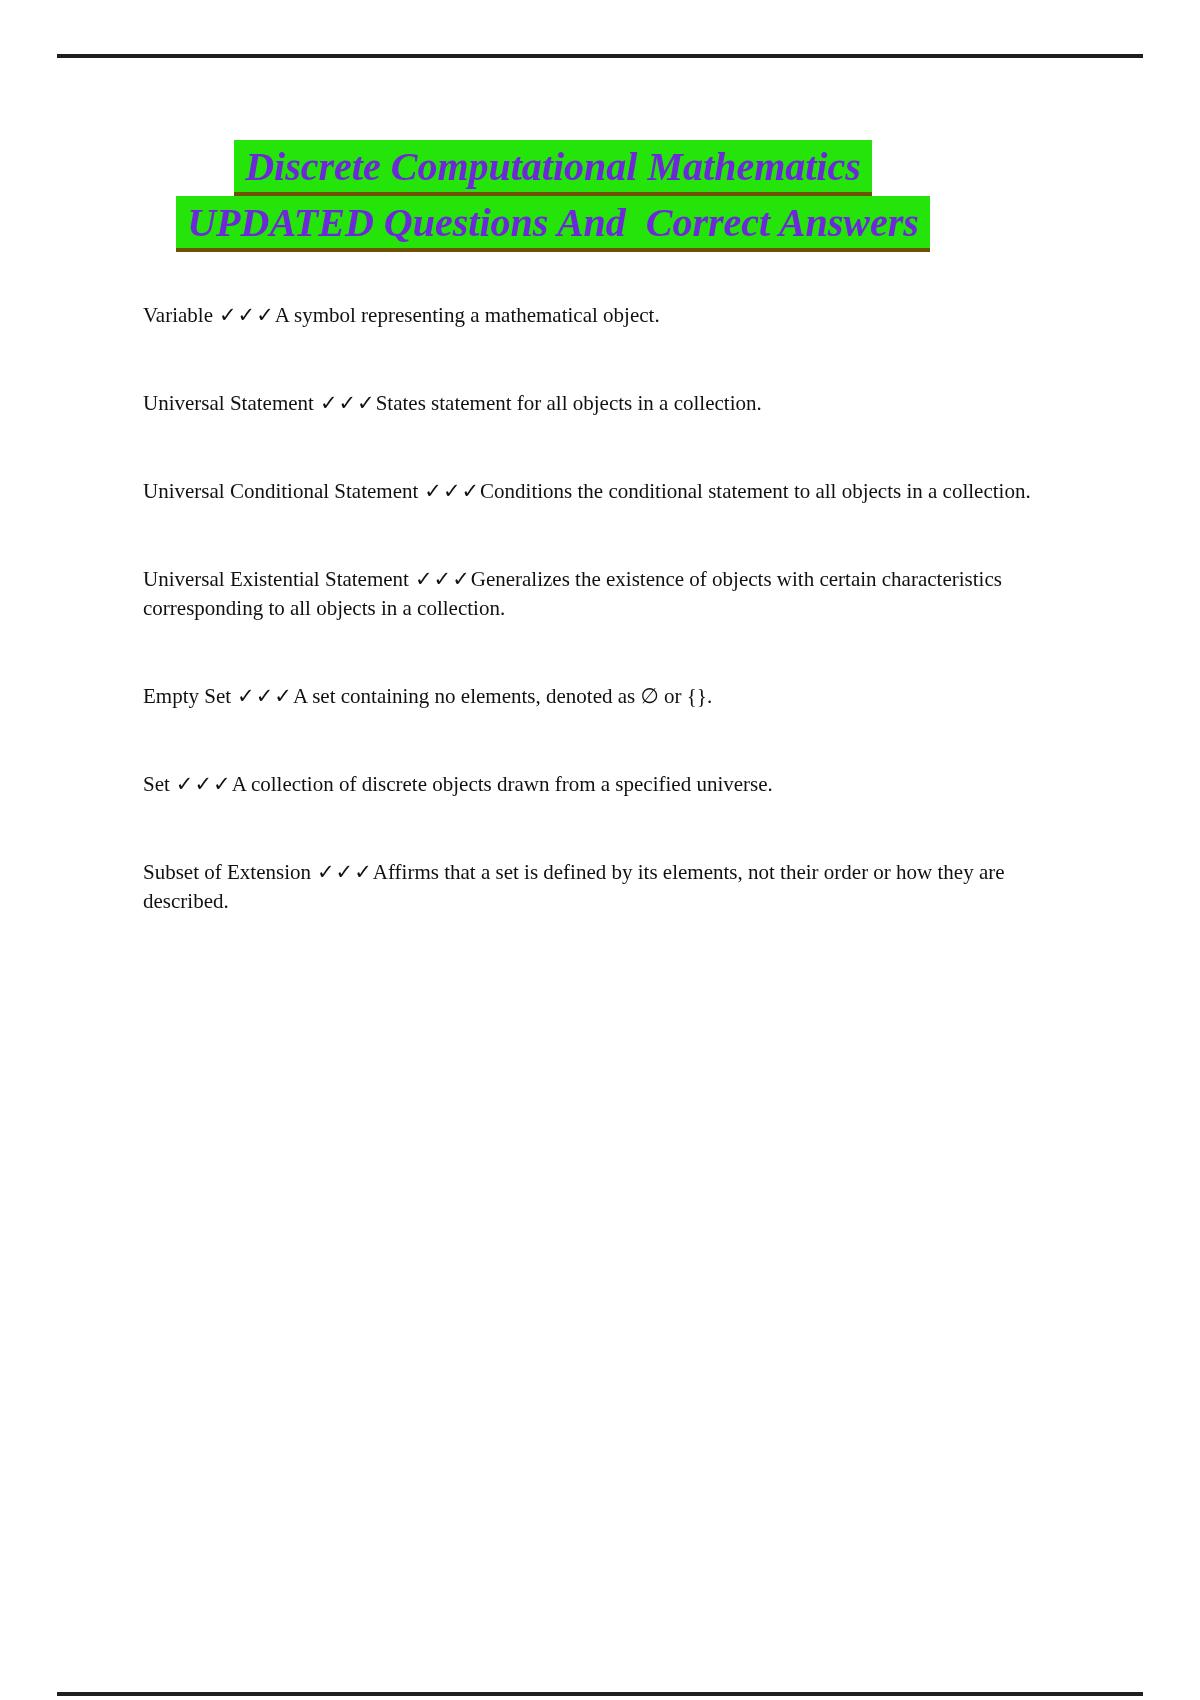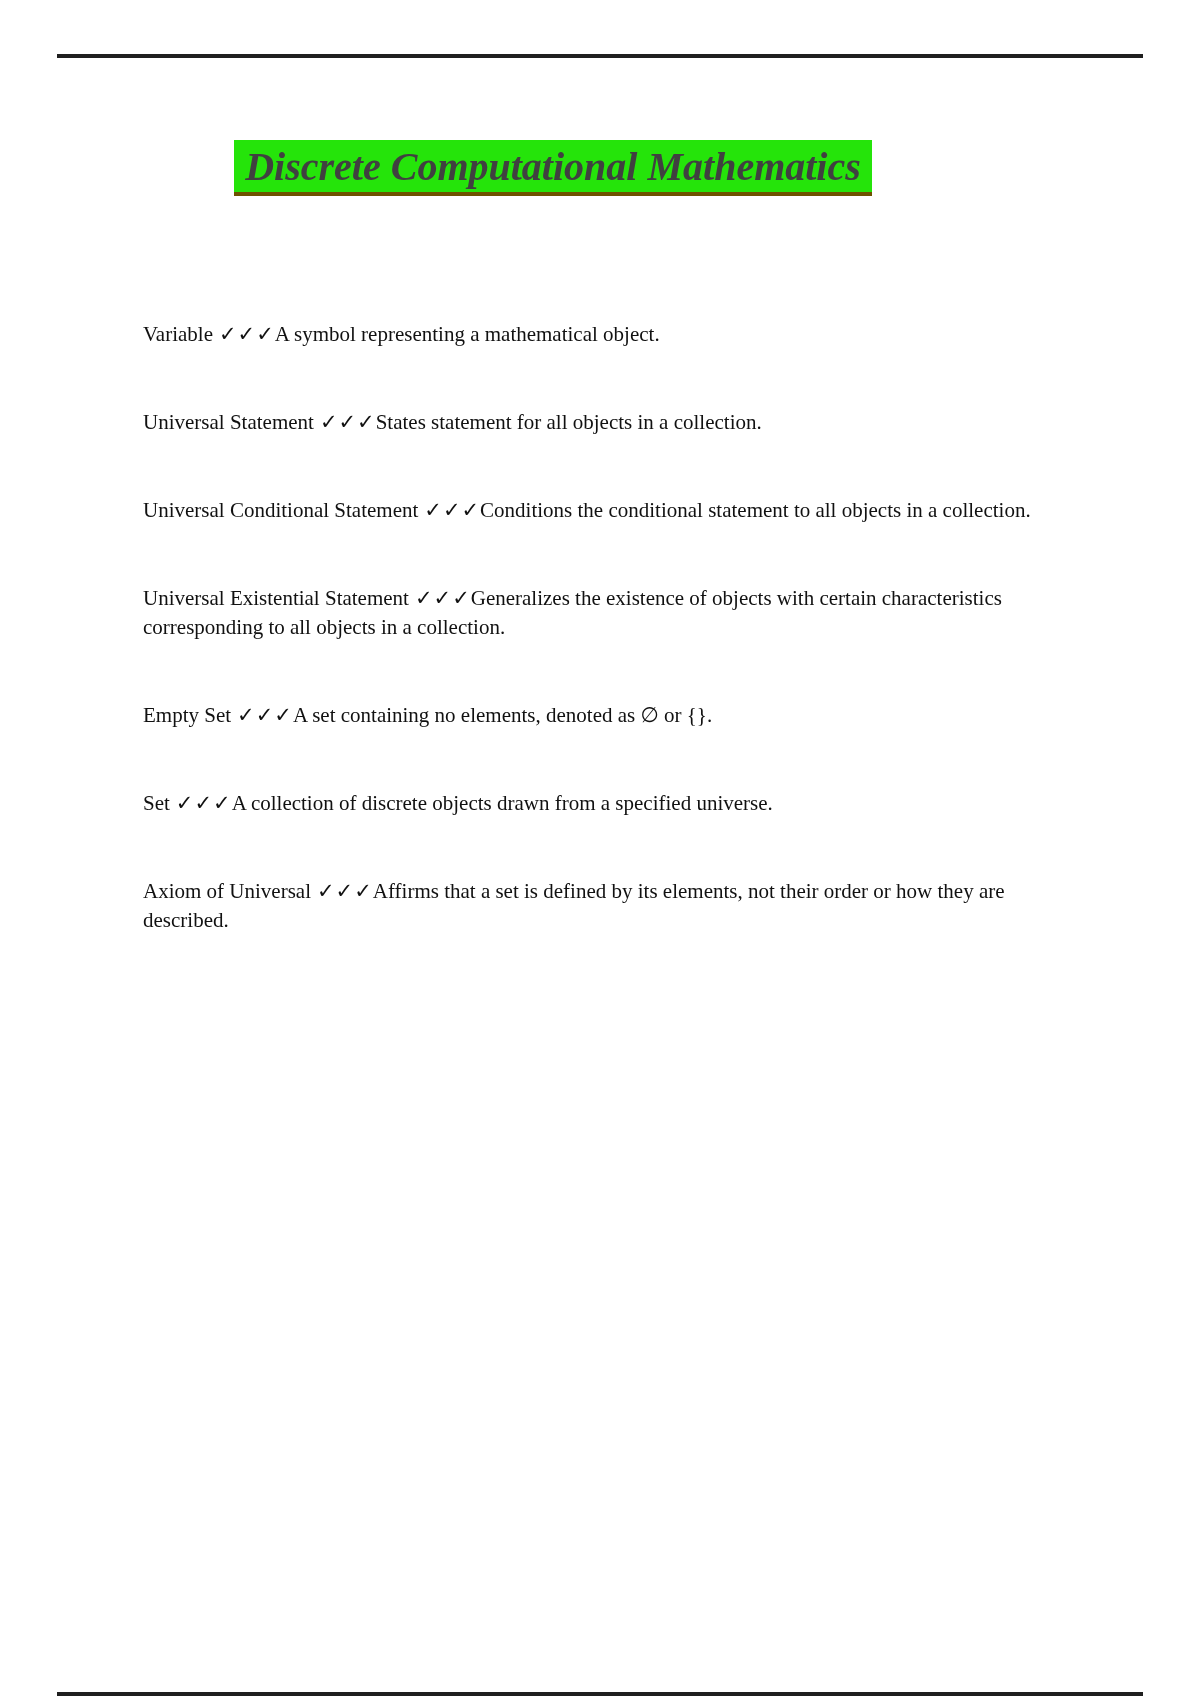--- a/index.html
+++ b/index.html
@@ -28,34 +28,34 @@
   .title-wrap {
     position: absolute;
     top: 140px;
     left: 143px;
     width: 820px;
     text-align: center;
     font-style: italic;
     font-weight: bold;
     font-size: 40px;
     line-height: 47px;
-    color: #404040;
+    color: #6d28d9;
     letter-spacing: 0px;
   }
   .title-line {
     display: inline-block;
     background: #25e40a;
     padding: 3px 11px 2px 11px;
     border-bottom: 4px solid #6e5200;
     white-space: pre-wrap;
   }
 
   .content {
     position: absolute;
-    top: 320px;
+    top: 301px;
     left: 143px;
     width: 935px;
     font-size: 21px;
     line-height: 29px;
   }
   .qa-item {
     margin: 0 0 59px 0;
   }
   .qa-term { }
   .qa-sep {
@@ -66,25 +66,26 @@
   }
   .qa-def { }
 </style>
 </head>
 <body>
 
 <div class="rule top"></div>
 
 <div class="title-wrap">
   <span class="title-line">Discrete Computational Mathematics</span><br>
+  <span class="title-line">UPDATED Questions And  Correct Answers</span>
 </div>
 
 <div class="content">
   <p class="qa-item"><span class="qa-term">Variable</span><span class="qa-sep">✓✓✓</span><span class="qa-def">A symbol representing a mathematical object.</span></p>
   <p class="qa-item"><span class="qa-term">Universal Statement</span><span class="qa-sep">✓✓✓</span><span class="qa-def">States statement for all objects in a collection.</span></p>
   <p class="qa-item"><span class="qa-term">Universal Conditional Statement</span><span class="qa-sep">✓✓✓</span><span class="qa-def">Conditions the conditional statement to all objects in a collection.</span></p>
   <p class="qa-item"><span class="qa-term">Universal Existential Statement</span><span class="qa-sep">✓✓✓</span><span class="qa-def">Generalizes the existence of objects with certain characteristics corresponding to all objects in a collection.</span></p>
   <p class="qa-item"><span class="qa-term">Empty Set</span><span class="qa-sep">✓✓✓</span><span class="qa-def">A set containing no elements, denoted as ∅ or {}.</span></p>
   <p class="qa-item"><span class="qa-term">Set</span><span class="qa-sep">✓✓✓</span><span class="qa-def">A collection of discrete objects drawn from a specified universe.</span></p>
-  <p class="qa-item"><span class="qa-term">Axiom of Universal</span><span class="qa-sep">✓✓✓</span><span class="qa-def">Affirms that a set is defined by its elements, not their order or how they are described.</span></p>
+  <p class="qa-item"><span class="qa-term">Subset of Extension</span><span class="qa-sep">✓✓✓</span><span class="qa-def">Affirms that a set is defined by its elements, not their order or how they are described.</span></p>
 </div>
 
 <div class="rule bottom"></div>
 
 </body></html>

